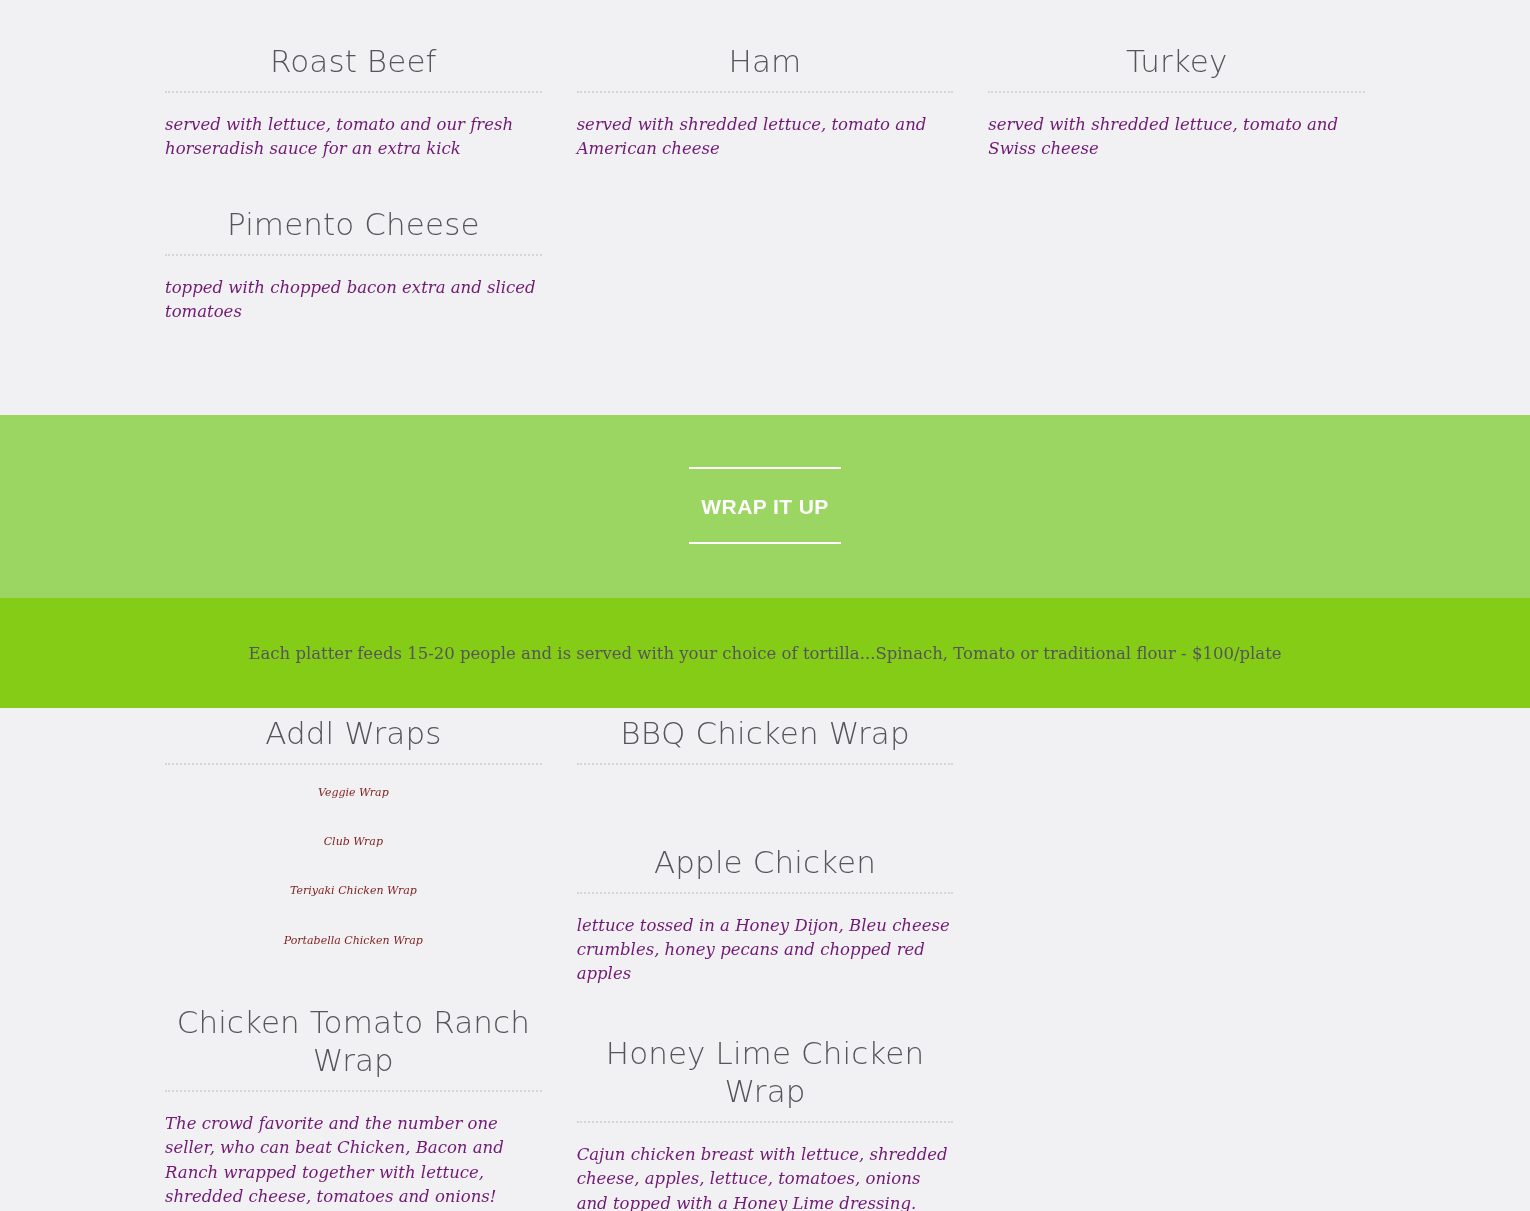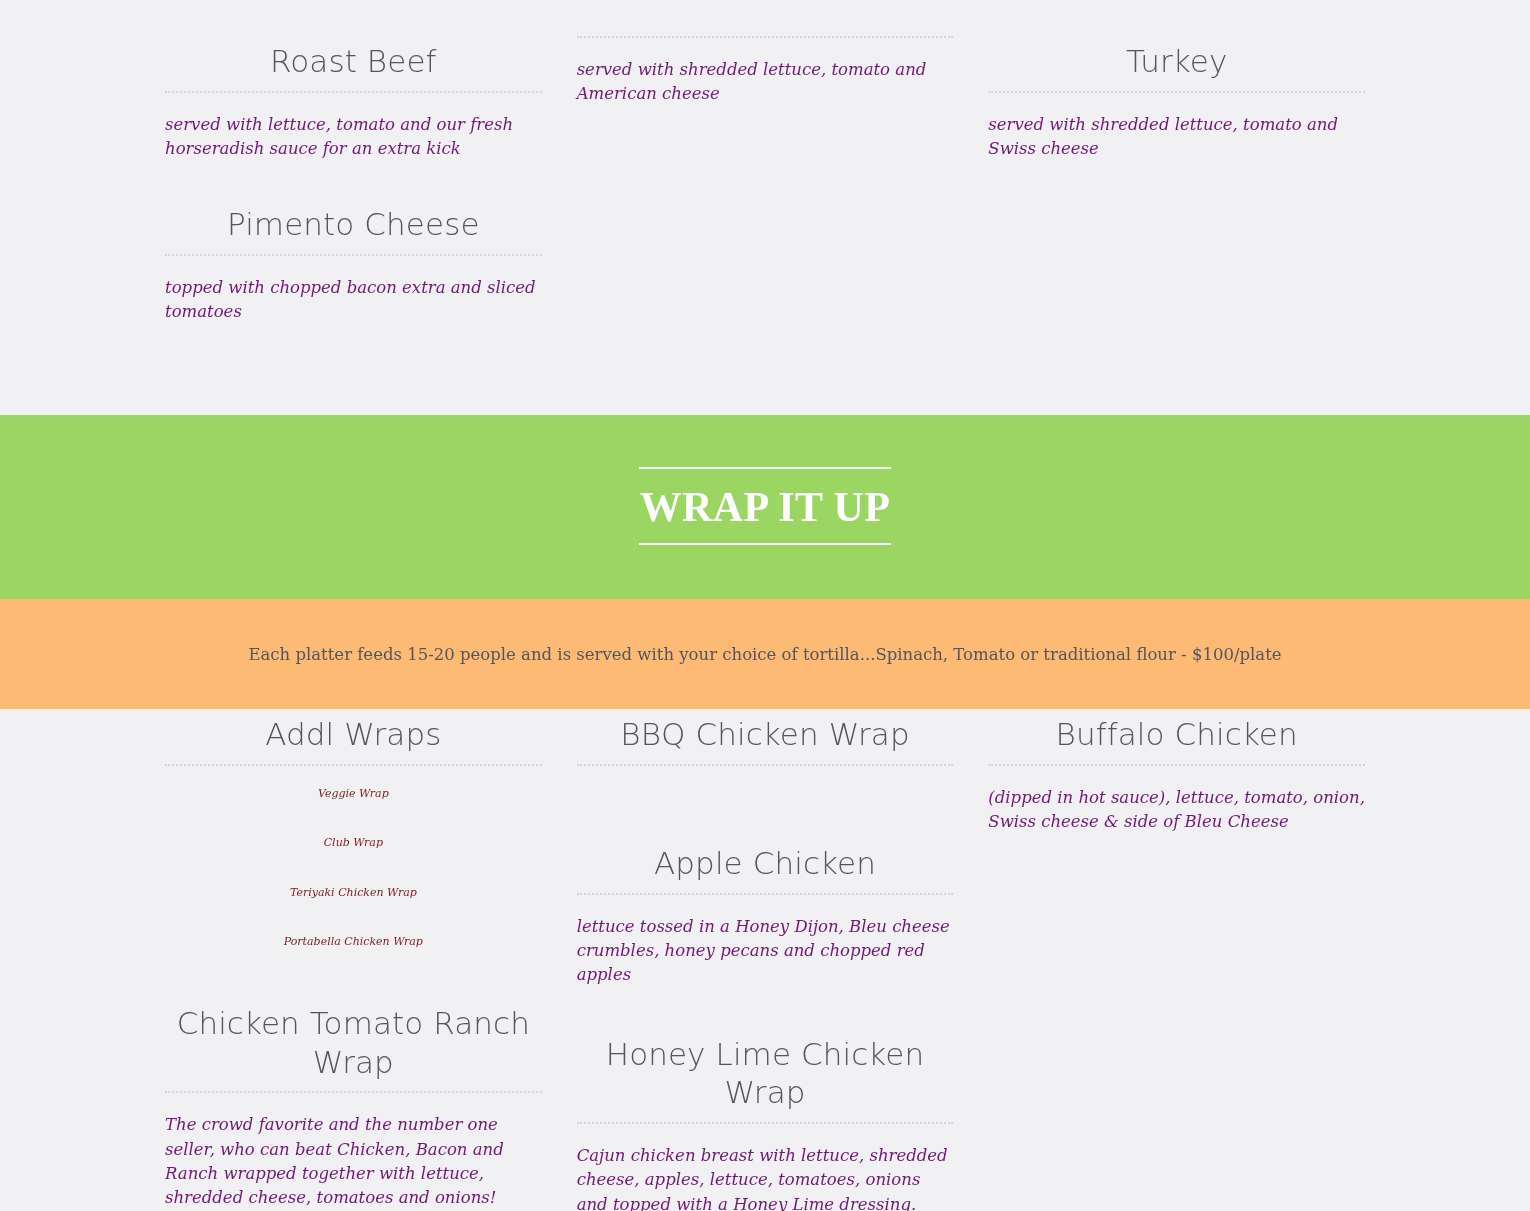--- a/index.html
+++ b/index.html
@@ -78,33 +78,33 @@
     padding: 52px 0 50px 0;
   }
   .banner-inner { display: inline-block; }
   .banner-rule {
     border: 0;
     border-top: 2px solid #ffffff;
     margin: 0;
     height: 0;
   }
   .banner-title {
-    font-family: Liberation Serif, serif;
+    font-family: Liberation Sans, sans-serif;
     font-weight: bold;
-    font-size: 42px;
+    font-size: 21px;
     line-height: 1.1;
     letter-spacing: 0.4px;
     color: #ffffff;
-    margin: 1px;
+    margin: 12px;
     padding: 14px 0 12px 0;
     white-space: nowrap;
   }
 
   
-  .lead-wrap { background: #fdba74; padding: 0 100px; }
+  .lead-wrap { background: #84cc16; padding: 0 100px; }
   .lead {
     font-family: "DejaVu Serif", serif;
     font-size: 16.5px;
     line-height: 1.5;
     color: #55555c;
     text-align: center;
     margin: 0;
   }
   .pad-top-44 { padding-top: 44px; }
   .pad-bot-42 { padding-bottom: 42px; }
@@ -131,20 +131,21 @@
         </div>
         <div class="menu-item">
           <h3 class="item-title">Pimento Cheese</h3>
           <hr class="item-rule">
           <p class="item-desc">topped with chopped bacon extra and sliced tomatoes</p>
         </div>
       </div>
 
       <div class="menu-col">
         <div class="menu-item">
+          <h3 class="item-title">Ham</h3>
           <hr class="item-rule">
           <p class="item-desc">served with shredded lettuce, tomato and American cheese</p>
         </div>
       </div>
 
       <div class="menu-col">
         <div class="menu-item">
           <h3 class="item-title">Turkey</h3>
           <hr class="item-rule">
           <p class="item-desc">served with shredded lettuce, tomato and Swiss cheese</p>
@@ -199,26 +200,19 @@
           <hr class="item-rule">
           <p class="item-desc">lettuce tossed in a Honey Dijon, Bleu cheese crumbles, honey pecans and chopped red apples</p>
         </div>
         <div class="menu-item" style="margin-top:41px;">
           <h3 class="item-title">Honey Lime Chicken Wrap</h3>
           <hr class="item-rule">
           <p class="item-desc">Cajun chicken breast with lettuce, shredded cheese, apples, lettuce, tomatoes, onions and topped with a Honey Lime dressing.</p>
         </div>
       </div>
 
-      <div class="menu-col">
-        <div class="menu-item">
-          <h3 class="item-title">Buffalo Chicken</h3>
-          <hr class="item-rule">
-          <p class="item-desc">(dipped in hot sauce), lettuce, tomato, onion, Swiss cheese &amp; side of Bleu Cheese</p>
-        </div>
-      </div>
 
     </div>
   </section>
 
   <div class="gap-mid"></div>
 
 </div>
 
 </body></html>

